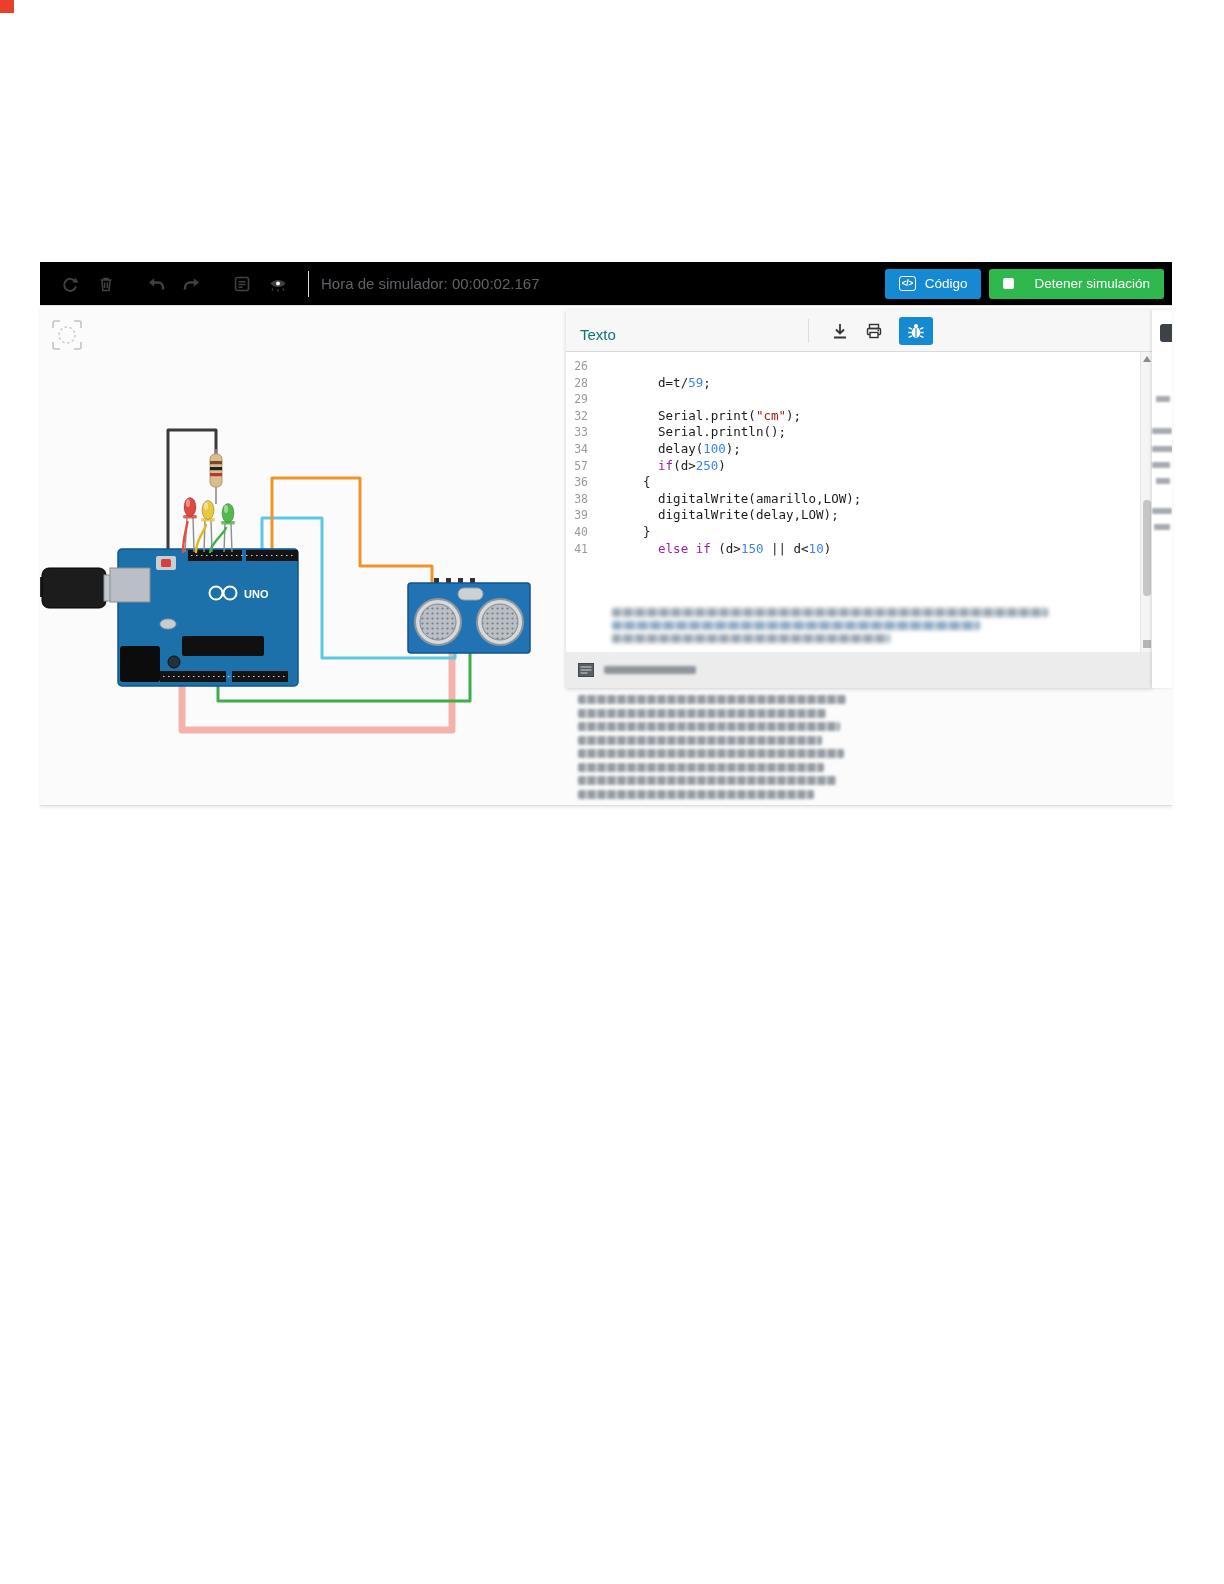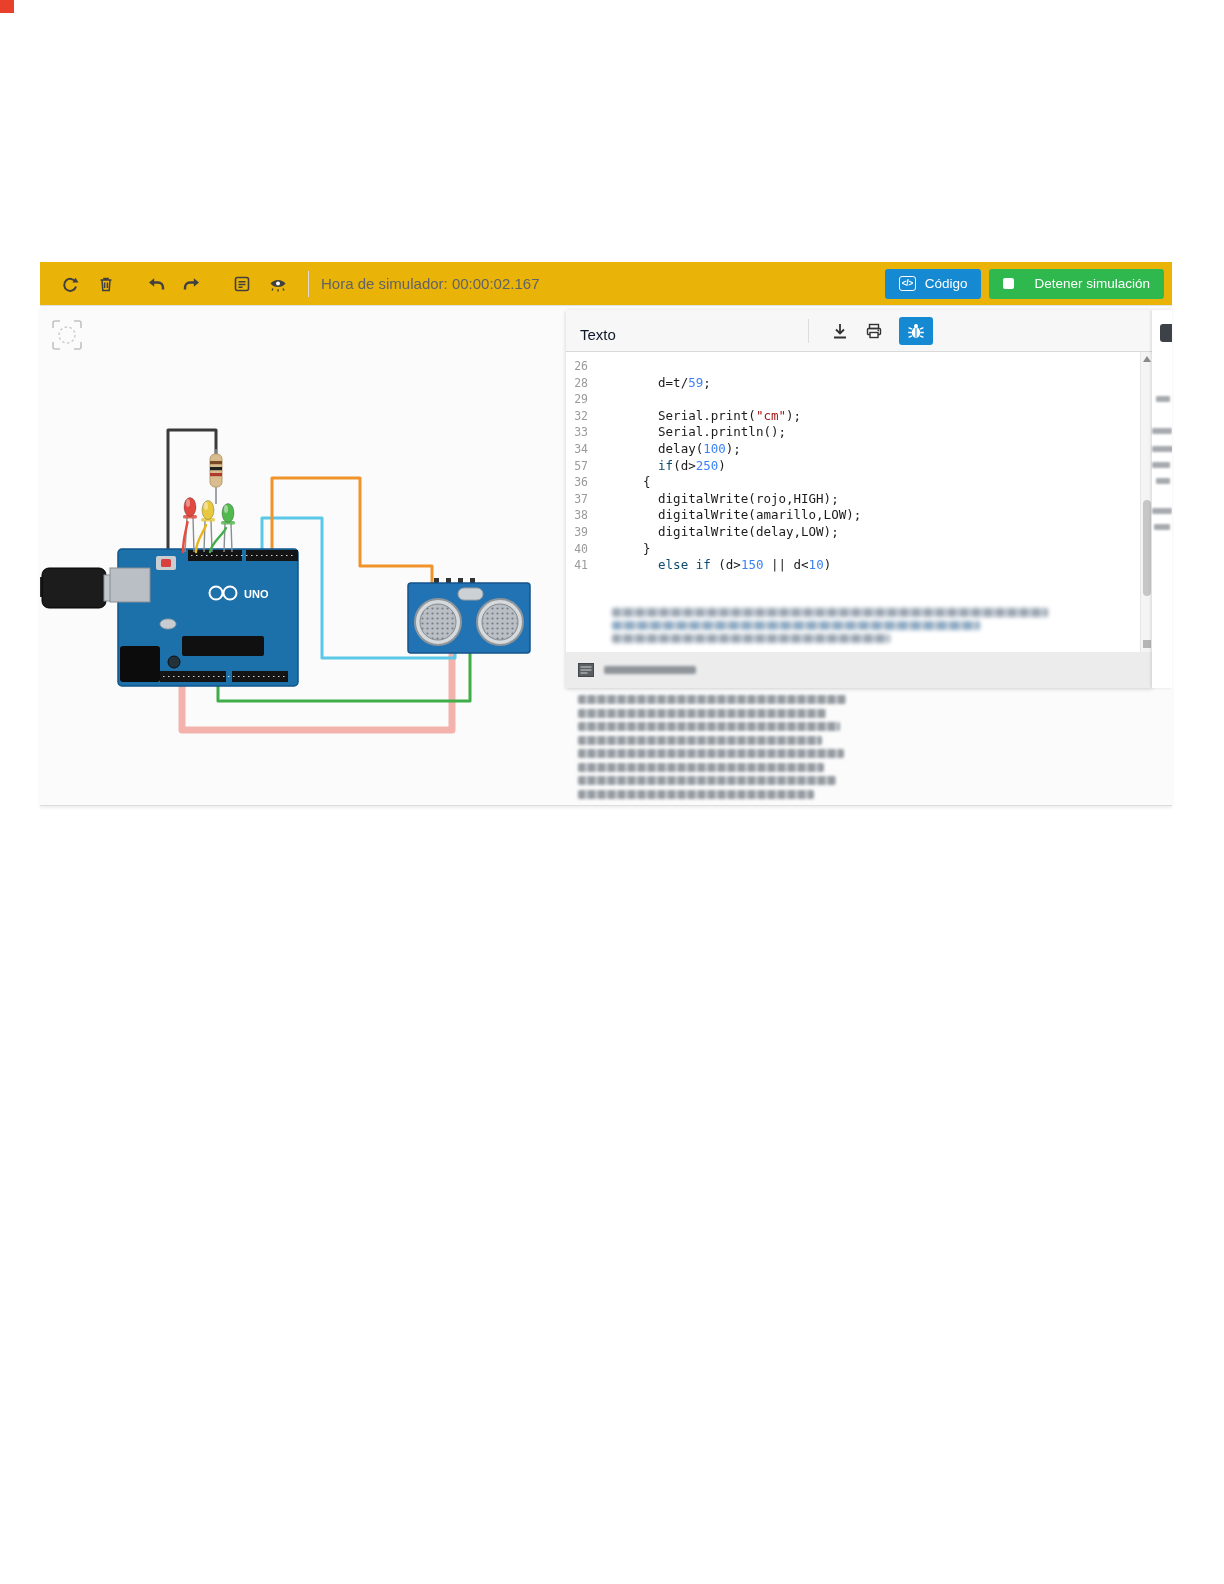--- a/index.html
+++ b/index.html
@@ -4,21 +4,21 @@
 <style>
   * { margin:0; padding:0; box-sizing:border-box; }
   html,body { background:#fff; }
   body { font-family:"Liberation Sans", sans-serif; }
   .page { position:relative; width:1224px; height:1584px; background:#fff; overflow:hidden; }
   .corner-marker { position:absolute; left:0; top:0; width:14px; height:13px; background:#e8402a; }
 
   .app { position:absolute; left:40px; top:262px; width:1132px; height:544px; }
 
   
-  .toolbar { height:44px; background:#eab308; border-bottom:1px solid #e2e2e2;
+  .toolbar { height:44px; background:#000000; border-bottom:1px solid #e2e2e2;
              display:flex; align-items:center; padding:0 8px 0 12px; }
   .tb-btn { width:36px; height:36px; background:none; border:none; display:flex;
             align-items:center; justify-content:center; color:#404040; cursor:pointer; border-radius:3px; }
   .tb-gap { width:14px; }
   .tb-divider { width:1px; height:26px; background:#dcdcdc; margin:0 12px; }
   .sim-time { font-size:15px; color:#5f6368; white-space:nowrap; }
   .tb-spacer { flex:1; }
   .btn-code, .btn-stop { border:none; height:30px; padding:0 14px; border-radius:3px;
             color:#fff; font-size:13.5px; display:flex; align-items:center; gap:9px;
             cursor:pointer; font-family:inherit; white-space:nowrap; }
@@ -35,34 +35,34 @@
   .zoom-fit { position:absolute; left:8px; top:10px; width:38px; height:38px;
               background:none; border:none; padding:0; cursor:pointer; }
   .circuit { position:absolute; left:0; top:0; width:525px; height:500px; }
 
   
   .code-panel { position:absolute; top:4px; right:20px; width:586px; height:378px;
                 background:#ececec; box-shadow:0 1px 4px rgba(0,0,0,0.18);
                 display:flex; flex-direction:column; }
   .panel-header { height:42px; background:#f7f7f7; border-bottom:1px solid #d9d9d9;
                   display:flex; align-items:center; padding:0 10px 0 14px; flex:none; }
-  .mode { font-size:15px; color:#0f172a; width:228px; cursor:pointer;margin-top:8px; }
+  .mode { font-size:15px; color:#0f766e; width:228px; cursor:pointer;margin-top:8px; }
   .ph-divider { width:1px; height:24px; background:#ddd; margin-right:14px; }
   .ph-btn { width:34px; height:30px; border:none; background:none; color:#333;
             display:flex; align-items:center; justify-content:center; cursor:pointer; }
   .bug-btn { width:34px; height:28px; background:var(--accent-blue); border:none; border-radius:3px;
              display:flex; align-items:center; justify-content:center; margin-left:8px; cursor:pointer; }
 
   .code-area { flex:1; background:#fff; position:relative; overflow:hidden; }
   .code-lines { padding-top:6px; }
   .code-line { display:flex; line-height:15.6px; font-family:"DejaVu Sans Mono", monospace; font-size:12.5px;gap:43px; }
   .ln { width:34px; flex:none; text-align:right; color:#9a9a9a; font-size:11.5px; padding-right:12px; padding-top:1px; }
   .ct { white-space:pre; color:#1b1b1b; }
   .ct .str { color:#a41515; }
-  .ct .kw  { color:#0c4a6e; }
+  .ct .kw  { color:#a21caf; }
   .ct .num { color:#3b82f6; }
 
   .code-blur { position:absolute; left:46px; right:24px; top:256px; }
   .blur-row { height:9px; margin-bottom:4px; border-radius:2px; opacity:0.9;
               background:repeating-linear-gradient(90deg,#8d99a6 0 8px,#c2cbd4 8px 12px);
               filter:blur(2.2px); }
   .blur-row:nth-child(2) { background:repeating-linear-gradient(90deg,#7fa0bd 0 9px,#c2cbd4 9px 13px); }
 
   .scrollbar { position:absolute; right:0; top:0; bottom:0; width:12px; background:#f4f4f4; border-left:1px solid #e6e6e6; }
   .sb-up { position:absolute; top:4px; left:2px; width:0; height:0;
@@ -303,24 +303,20 @@
               </div>
               <div class="code-line">
                 <span class="ln">57</span>
                 <span class="ct"><span>  </span><span class="kw">if</span><span>(d&gt;</span><span class="num">250</span><span>)</span></span>
               </div>
               <div class="code-line">
                 <span class="ln">36</span>
                 <span class="ct"><span>{</span></span>
               </div>
               <div class="code-line">
-                <span class="ln">37</span>
-                <span class="ct"><span>  digitalWrite(rojo,HIGH);</span></span>
-              </div>
-              <div class="code-line">
                 <span class="ln">38</span>
                 <span class="ct"><span>  digitalWrite(amarillo,LOW);</span></span>
               </div>
               <div class="code-line">
                 <span class="ln">39</span>
                 <span class="ct"><span>  digitalWrite(delay,LOW);</span></span>
               </div>
               <div class="code-line">
                 <span class="ln">40</span>
                 <span class="ct"><span>}</span></span>

